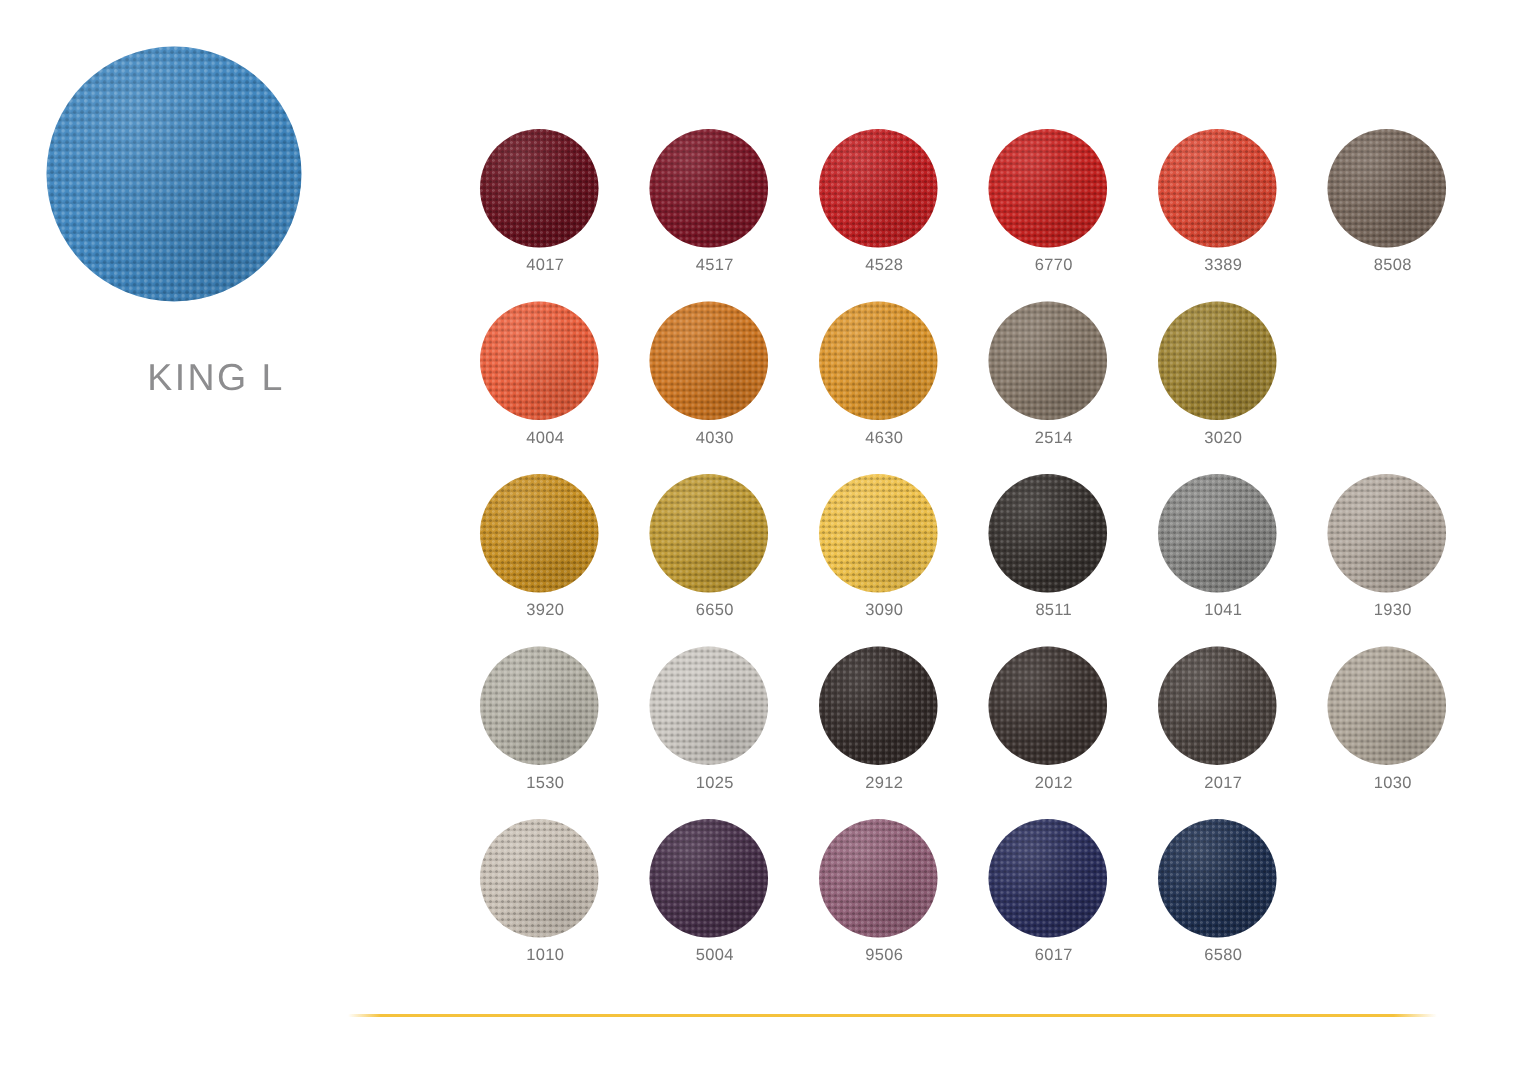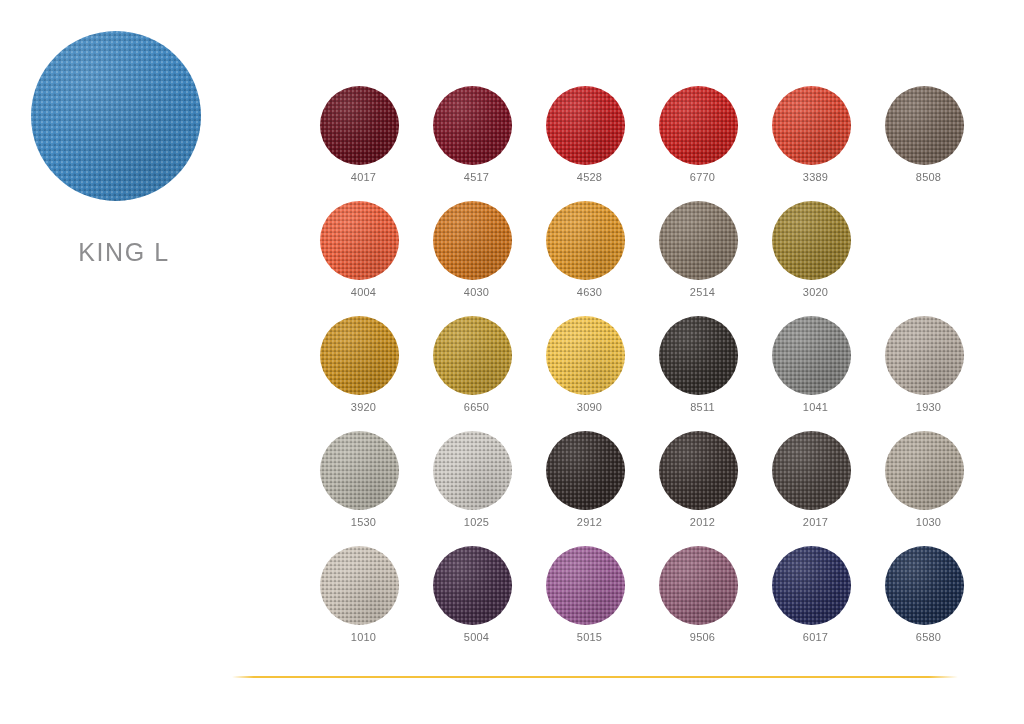--- a/index.html
+++ b/index.html
@@ -37,20 +37,21 @@
     position: absolute;
     left: 0;
     top: 238px;
     width: 248px;
     text-align: center;
     font-size: 25px;
     font-weight: 300;
     letter-spacing: 1.6px;
     color: #8d8d8f;
     white-space: nowrap;
+    padding-left: 20px;
   }
 
   
   #swatch-grid {
     position: absolute;
     left: 303px;
     top: 86px;
     width: 700px;
   }
   .swatch-row {
@@ -247,24 +248,20 @@
     <div class="swatch-row">
       <div class="swatch-cell">
         <div class="swatch-disc weave" style="background-color: rgb(203, 194, 183);"></div>
         <div class="swatch-code">1010</div>
       </div>
       <div class="swatch-cell">
         <div class="swatch-disc weave" style="background-color: rgb(71, 48, 74);"></div>
         <div class="swatch-code">5004</div>
       </div>
       <div class="swatch-cell">
-        <div class="swatch-disc weave" style="background-color: rgb(155, 94, 150);"></div>
-        <div class="swatch-code">5015</div>
-      </div>
-      <div class="swatch-cell">
         <div class="swatch-disc weave" style="background-color: rgb(145, 96, 119);"></div>
         <div class="swatch-code">9506</div>
       </div>
       <div class="swatch-cell">
         <div class="swatch-disc weave" style="background-color: rgb(42, 46, 92);"></div>
         <div class="swatch-code">6017</div>
       </div>
       <div class="swatch-cell">
         <div class="swatch-disc weave" style="background-color: rgb(31, 48, 80);"></div>
         <div class="swatch-code">6580</div>

